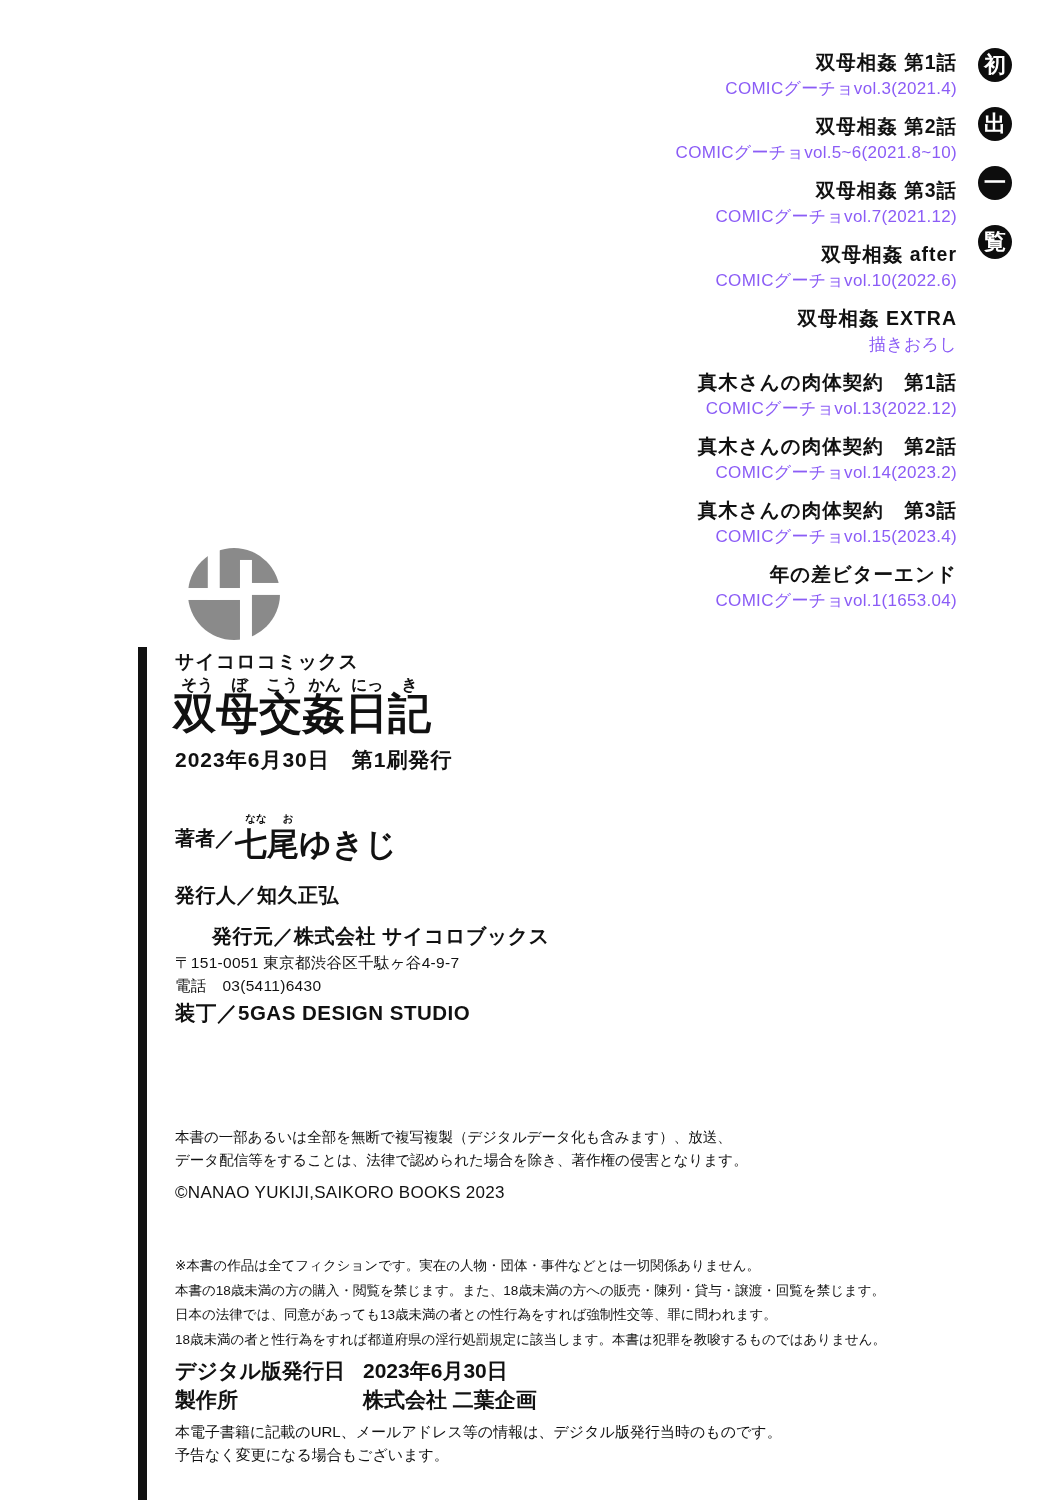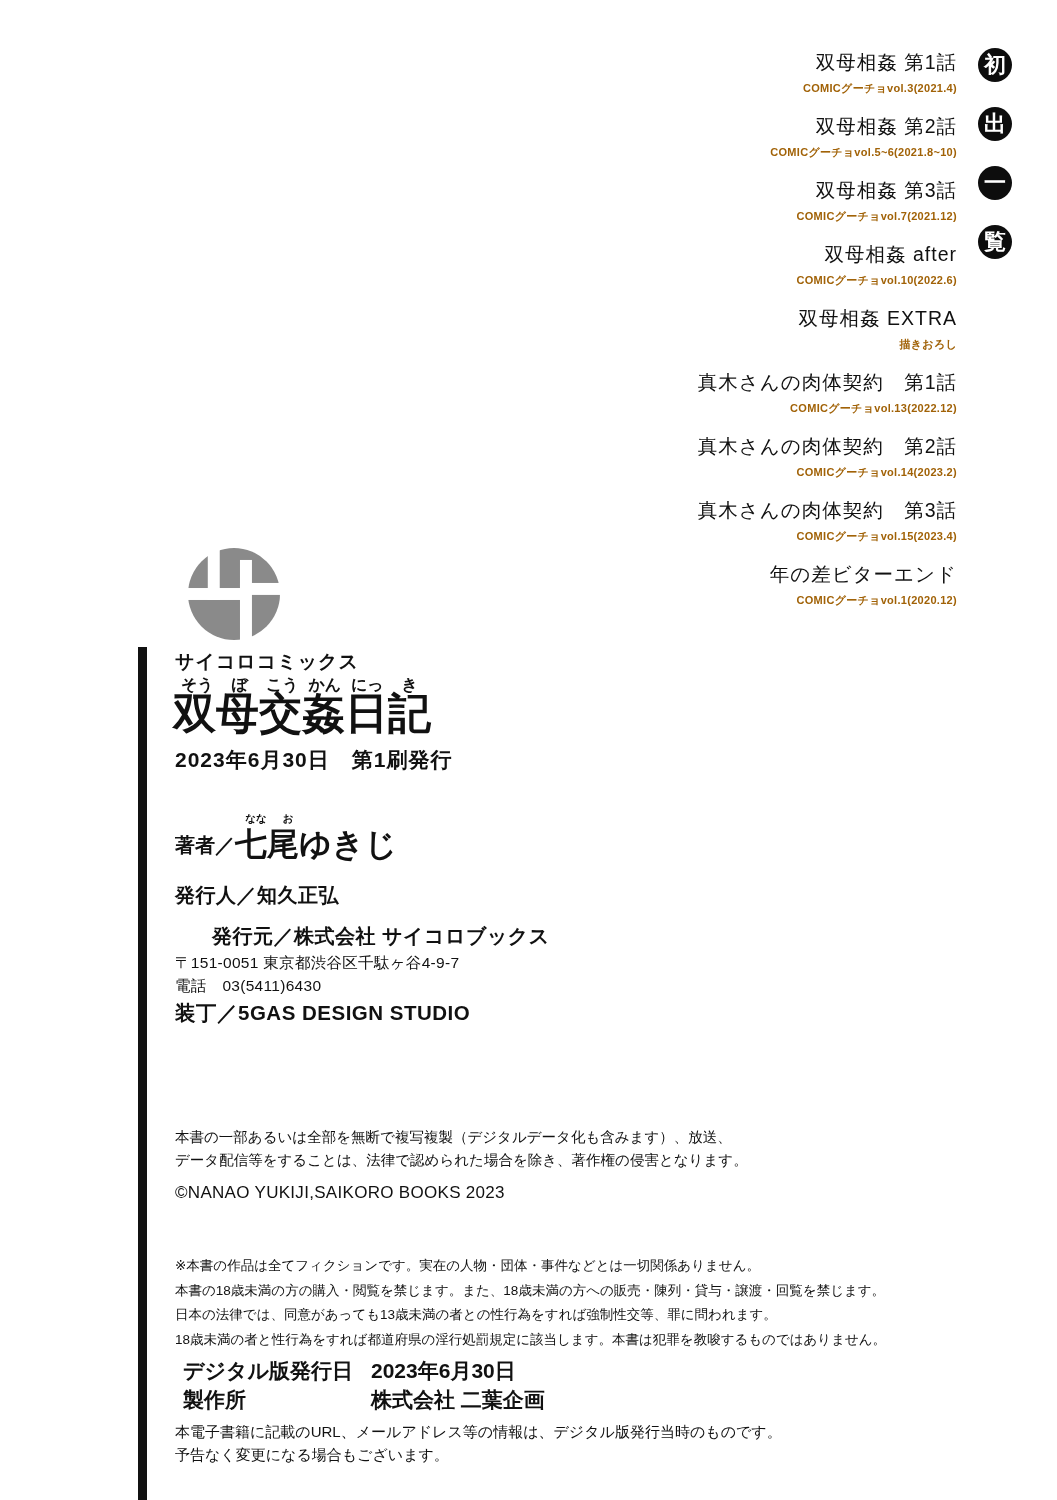--- a/index.html
+++ b/index.html
@@ -12,26 +12,26 @@
     font-family:"Liberation Sans","DejaVu Sans",sans-serif;
     color:#111111;
   }
   
   .pub-list{
     position:absolute; top:51px; right:100px; width:620px;
     text-align:right;
   }
   .pub-item{margin-bottom:17px;}
   .pub-title{
-    font-size:19.5px; font-weight:400; line-height:22px;
+    font-size:19.5px; font-weight:700; line-height:22px;
     letter-spacing:1px; white-space:nowrap;
   }
   .pub-source{
-    font-size:11px; font-weight:700; line-height:19px; margin-top:6px;
-    letter-spacing:0.3px; white-space:nowrap; color:#a16207;
+    font-size:17px; font-weight:400; line-height:19px; margin-top:6px;
+    letter-spacing:0.3px; white-space:nowrap; color:#8b5cf6;
   }
   
   .seal-column{
     position:absolute; left:978px; top:48px;
     display:flex; flex-direction:column; gap:25px;
   }
   .seal{
     width:34px; height:34px; border-radius:50%;
     background:#0d0d0d; color:#ffffff;
     font-size:22px; font-weight:700; line-height:1;
@@ -63,21 +63,21 @@
     position:absolute; left:175px; top:746px;
     font-size:21px; font-weight:600; letter-spacing:1px; white-space:nowrap;
   }
   
   .author-ruby{
     position:absolute; left:240px; top:812px; width:64px; display:flex;
   }
   .author-ruby span{flex:1; text-align:center; font-size:10.5px; font-weight:700;}
   .author-line{
     position:absolute; left:175px; top:825px;
-    display:flex; align-items:flex-end; white-space:nowrap;
+    display:flex; align-items:flex-start; white-space:nowrap;
   }
   .author-label{font-size:20px; font-weight:700; padding-bottom:4px;}
   .author-name{font-size:32px; font-weight:900; line-height:38px;}
   .credit-line{
     position:absolute; left:175px;
     font-size:20px; font-weight:700; letter-spacing:0.5px; white-space:nowrap;
   }
   .credit-publisher-person{top:882px;}
   .credit-publisher{top:923px;margin-left:37px;}
   .credit-design{top:999px; font-size:20.5px;}
@@ -95,21 +95,21 @@
   .copyright-credit{
     position:absolute; left:175px; top:1183px;
     font-size:17px; font-weight:500; letter-spacing:0.3px; white-space:nowrap;
   }
   .disclaimer{
     position:absolute; left:175px; top:1254px;
     font-size:13.5px; line-height:24.5px; font-weight:500; white-space:nowrap;
   }
   
   .digital{
-    position:absolute; left:183px; top:1356px;
+    position:absolute; left:175px; top:1356px;
     font-size:21px; font-weight:700; line-height:29px;
   }
   .digital-row{display:flex; white-space:nowrap;}
   .digital-label{width:170px;}
   .digital-label.right{text-align:left;}
   .digital-value{margin-left:18px;}
   .digital-note{
     position:absolute; left:175px; top:1420px;
     font-size:15px; line-height:23px; font-weight:500; white-space:nowrap;
   }
@@ -147,21 +147,21 @@
     <div class="pub-item">
       <div class="pub-title">真木さんの肉体契約　第2話</div>
       <div class="pub-source">COMICグーチョvol.14(2023.2)</div>
     </div>
     <div class="pub-item">
       <div class="pub-title">真木さんの肉体契約　第3話</div>
       <div class="pub-source">COMICグーチョvol.15(2023.4)</div>
     </div>
     <div class="pub-item">
       <div class="pub-title">年の差ビターエンド</div>
-      <div class="pub-source">COMICグーチョvol.1(2020.12)</div>
+      <div class="pub-source">COMICグーチョvol.1(1653.04)</div>
     </div>
   </div>
 
   <div class="seal-column">
     <div class="seal">初</div>
     <div class="seal">出</div>
     <div class="seal">一</div>
     <div class="seal">覧</div>
   </div>
 

